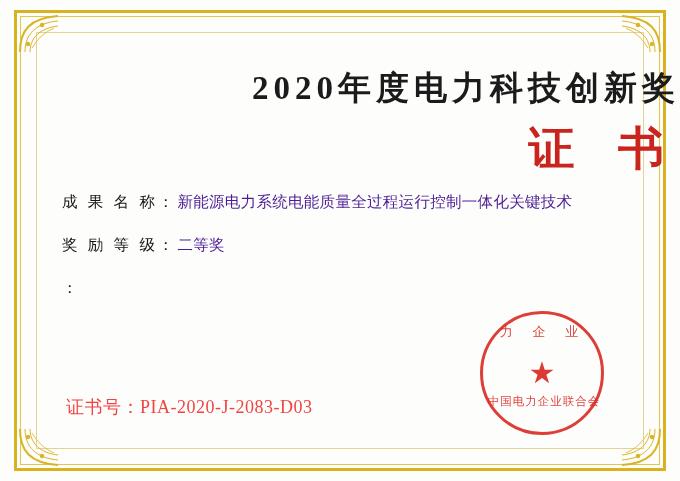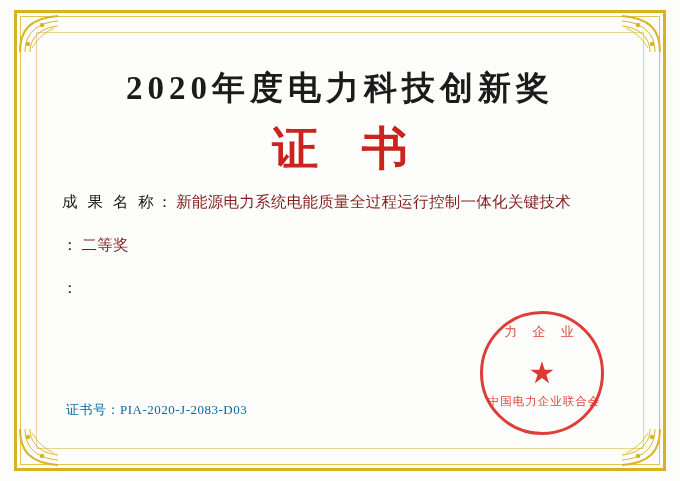--- a/index.html
+++ b/index.html
@@ -63,86 +63,86 @@
   .corner.tr { right: 18px; top: 14px; transform: scaleX(-1); }
   .corner.bl { left: 18px; bottom: 14px; transform: scaleY(-1); }
   .corner.br { right: 18px; bottom: 14px; transform: scale(-1,-1); }
 
   
   .title-main {
     position: absolute;
     left: 0;
     right: 0;
     top: 66px;
-    text-align: center;
+    text-align: right;
     font-family: "Liberation Serif", serif;
     font-size: 33px;
     font-weight: bold;
     letter-spacing: 5px;
     color: #1b1b1b;
     white-space: nowrap;
   }
 
   .title-sub {
     position: absolute;
     left: 0;
     right: 0;
     top: 118px;
-    text-align: center;
+    text-align: right;
     font-family: "Liberation Serif", serif;
     font-size: 46px;
     font-weight: bold;
     letter-spacing: 16px;
     text-indent: 16px;
     color: #c9241d;
     white-space: nowrap;
   }
 
   
   .fields {
     position: absolute;
     left: 62px;
     top: 192px;
     right: 62px;
   }
   .field-row {
     display: flex;
     align-items: flex-end;
     margin-bottom: 22px;
-    font-family: Liberation Serif, serif;
+    font-family: Liberation Sans, sans-serif;
   }
   .field-label {
     font-size: 15.5px;
     color: #141414;
     letter-spacing: 3px;
     white-space: nowrap;
     flex: 0 0 auto;
   }
   .field-colon {
     font-size: 15.5px;
     color: #141414;
     flex: 0 0 auto;
     padding-right: 4px;
   }
   .field-value {
     font-size: 15.5px;
-    color: #7f1d1d;
+    color: #4c1d95;
     letter-spacing: 0.3px;
     flex: 1 1 auto;
     white-space: nowrap;
   }
 
   
   .cert-number {
     position: absolute;
     left: 66px;
     bottom: 62px;
     font-family: "Liberation Serif", serif;
-    font-size: 13px;
-    color: #0369a1;
+    font-size: 18px;
+    color: #ef4444;
     letter-spacing: 0.5px;
     white-space: nowrap;
   }
 
   
   .seal {
     position: absolute;
     right: 76px;
     bottom: 46px;
     width: 124px;
@@ -165,21 +165,21 @@
     font-size: 30px;
     line-height: 1;
     opacity: 0.9;
   }
   .seal-arc {
     position: absolute;
     left: 0;
     right: 0;
     top: 12px;
     text-align: center;
-    font-family: Liberation Serif, serif;
+    font-family: Liberation Mono, monospace;
     font-size: 13px;
     color: #d8241c;
     letter-spacing: 6px;
     opacity: 0.85;
     white-space: nowrap;
   }
   .seal-bottom {
     position: absolute;
     left: 4px;
     right: 0;
@@ -267,20 +267,21 @@
 
   <div class="fields">
 
     <div class="field-row">
       <span class="field-label">成 果 名 称</span>
       <span class="field-colon">：</span>
       <span class="field-value">新能源电力系统电能质量全过程运行控制一体化关键技术</span>
     </div>
 
     <div class="field-row">
+      <span class="field-label">奖 励 等 级</span>
       <span class="field-colon">：</span>
       <span class="field-value">二等奖</span>
     </div>
 
     <div class="field-row">
       <span class="field-colon">：</span>
     </div>
 
   </div>
 

